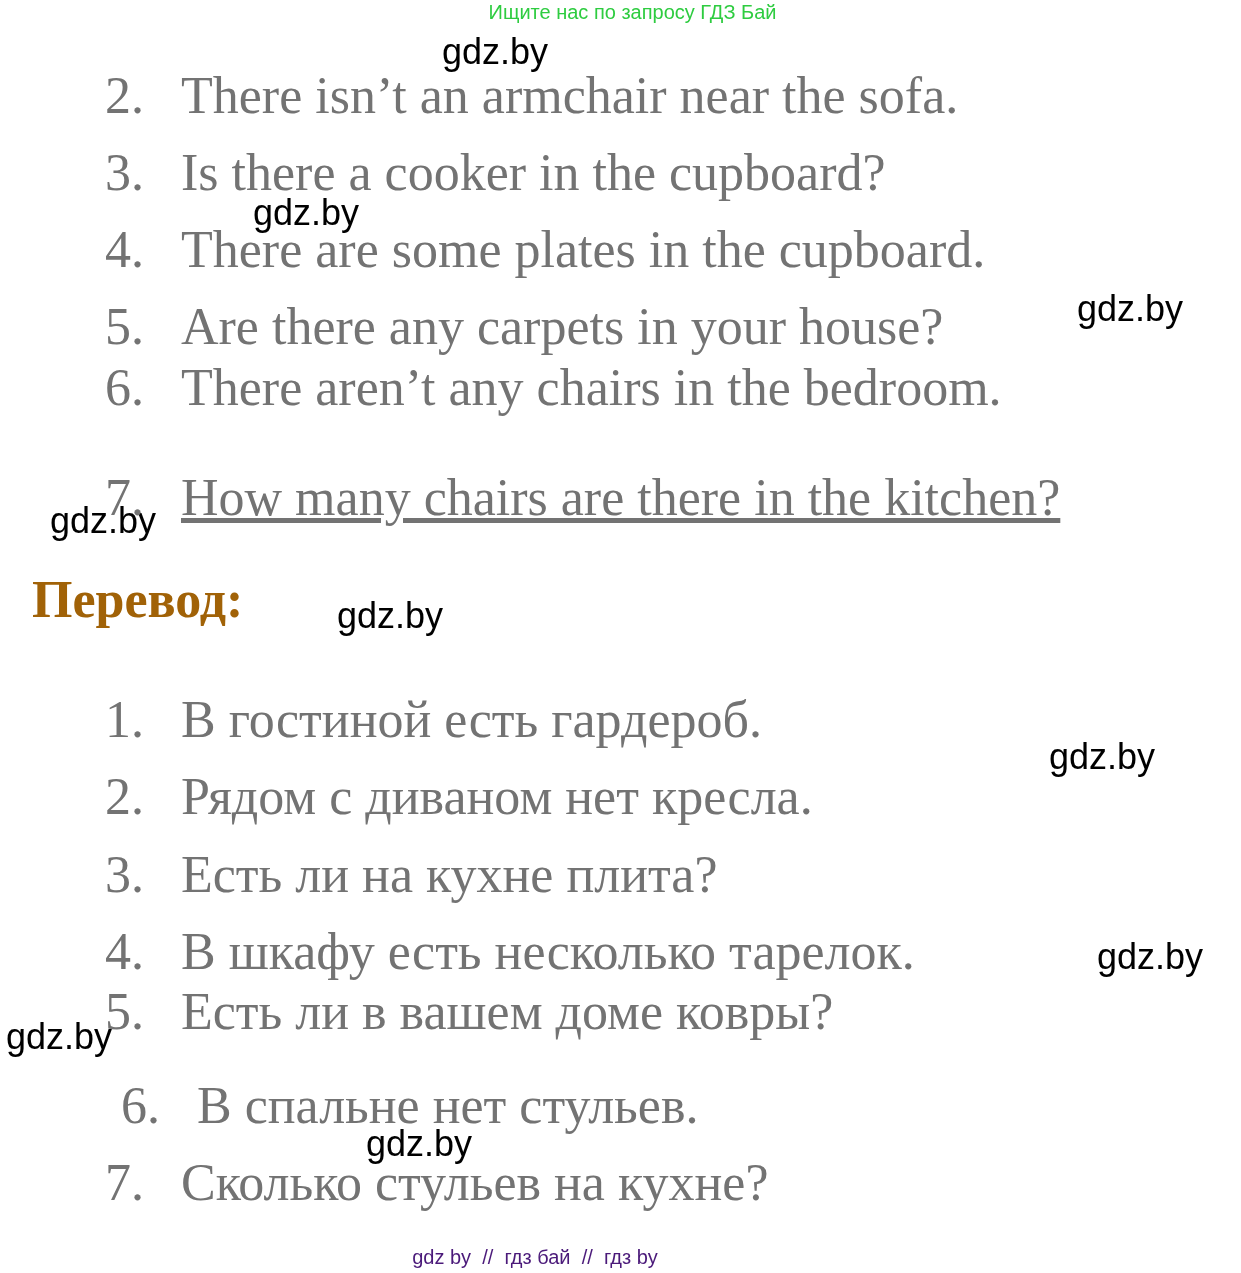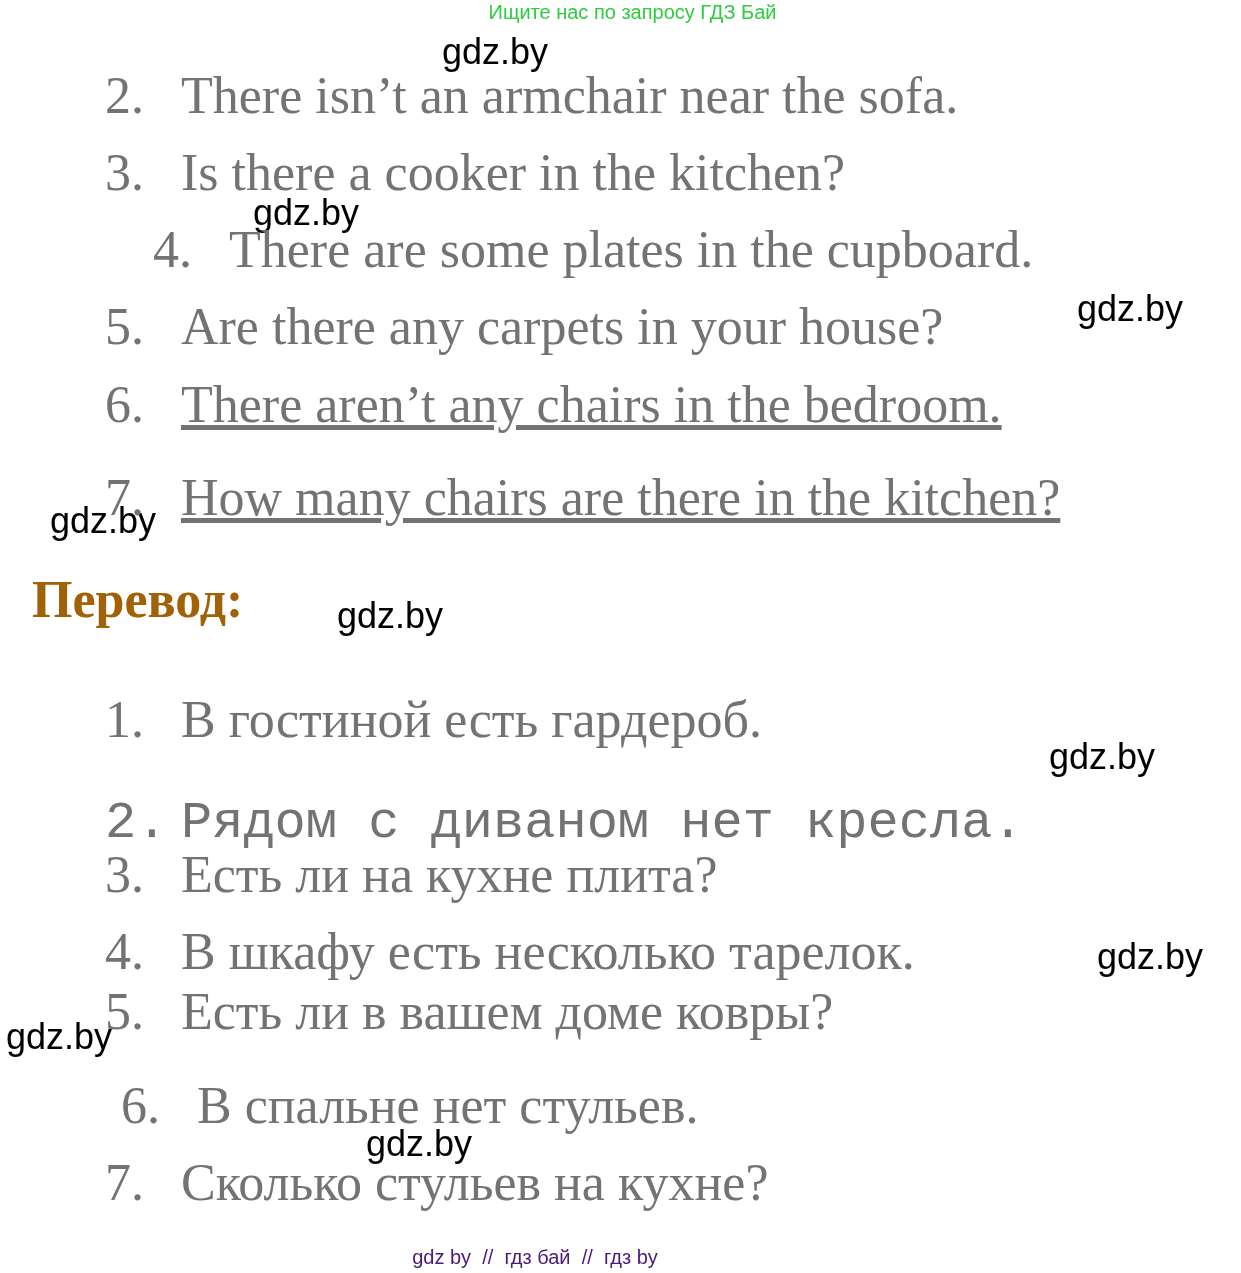--- a/index.html
+++ b/index.html
@@ -39,29 +39,29 @@
 <div class="wm" style="left:253px;top:197px;">gdz.by</div>
 <div class="wm" style="left:1077px;top:293px;">gdz.by</div>
 <div class="wm" style="left:50px;top:505px;">gdz.by</div>
 <div class="wm" style="left:337px;top:600px;">gdz.by</div>
 <div class="wm" style="left:1049px;top:741px;">gdz.by</div>
 <div class="wm" style="left:1097px;top:941px;">gdz.by</div>
 <div class="wm" style="left:6px;top:1021px;">gdz.by</div>
 <div class="wm" style="left:366px;top:1128px;">gdz.by</div>
 
 <div class="line" style="top:66px;"><span class="num">2.</span><span>There isn’t an armchair near the sofa.</span></div>
-<div class="line" style="top:143px;"><span class="num">3.</span><span>Is there a cooker in the kitchen?</span></div>
-<div class="line" style="top:220px;margin-left:48px;"><span class="num">4.</span><span>There are some plates in the cupboard.</span></div>
+<div class="line" style="top:143px;"><span class="num">3.</span><span>Is there a cooker in the cupboard?</span></div>
+<div class="line" style="top:220px;"><span class="num">4.</span><span>There are some plates in the cupboard.</span></div>
 <div class="line" style="top:297px;"><span class="num">5.</span><span>Are there any carpets in your house?</span></div>
-<div class="line" style="top:375px;text-decoration:underline;"><span class="num">6.</span><span>There aren’t any chairs in the bedroom.</span></div>
+<div class="line" style="top:358px;"><span class="num">6.</span><span>There aren’t any chairs in the bedroom.</span></div>
 <div class="line" style="top:468px;text-decoration:underline;"><span class="num">7.</span><span>How many chairs are there in the kitchen?</span></div>
 
 <div class="heading">Перевод:</div>
 
 <div class="line" style="top:690px;"><span class="num">1.</span><span>В гостиной есть гардероб.</span></div>
-<div class="line" style="top:794px;font-family:Liberation Mono, monospace;"><span class="num">2.</span><span>Рядом с диваном нет кресла.</span></div>
+<div class="line" style="top:767px;"><span class="num">2.</span><span>Рядом с диваном нет кресла.</span></div>
 <div class="line" style="top:845px;"><span class="num">3.</span><span>Есть ли на кухне плита?</span></div>
 <div class="line" style="top:922px;"><span class="num">4.</span><span>В шкафу есть несколько тарелок.</span></div>
 <div class="line" style="top:951px;margin-top:31px;"><span class="num">5.</span><span>Есть ли в вашем доме ковры?</span></div>
 <div class="line" style="top:1076px;margin-left:16px;"><span class="num">6.</span><span>В спальне нет стульев.</span></div>
 <div class="line" style="top:1153px;"><span class="num">7.</span><span>Сколько стульев на кухне?</span></div>
 
 <div class="footer-banner">gdz by  //  гдз бай  //  гдз by</div>
 
 </body></html>

